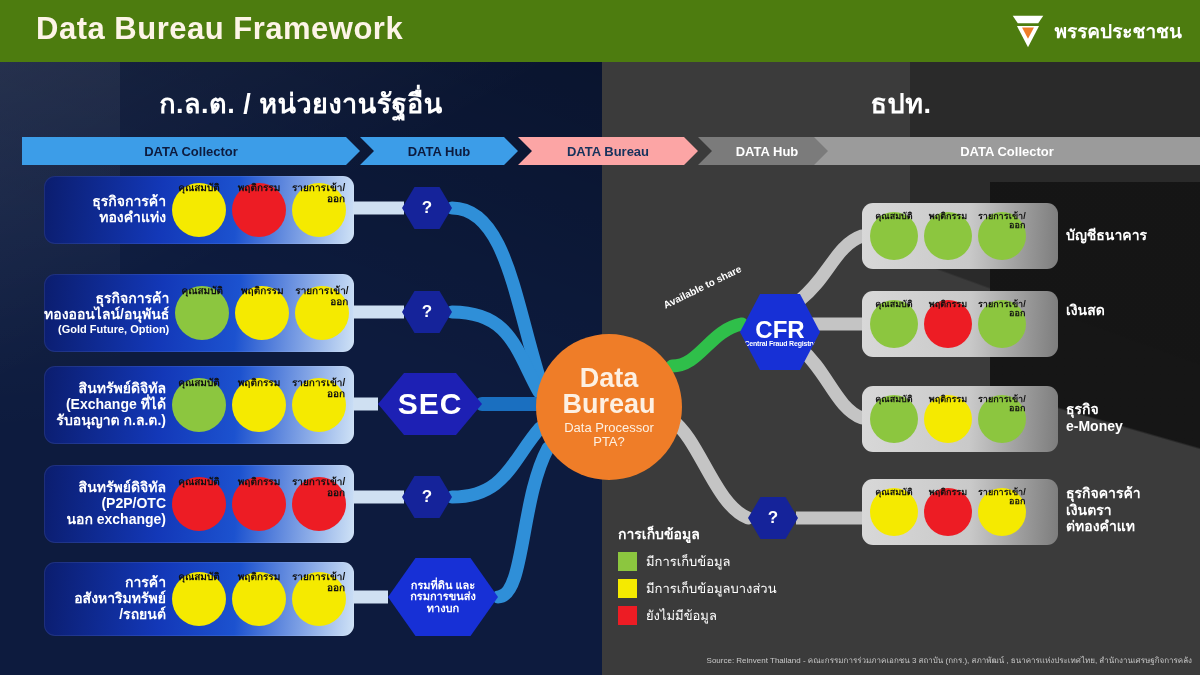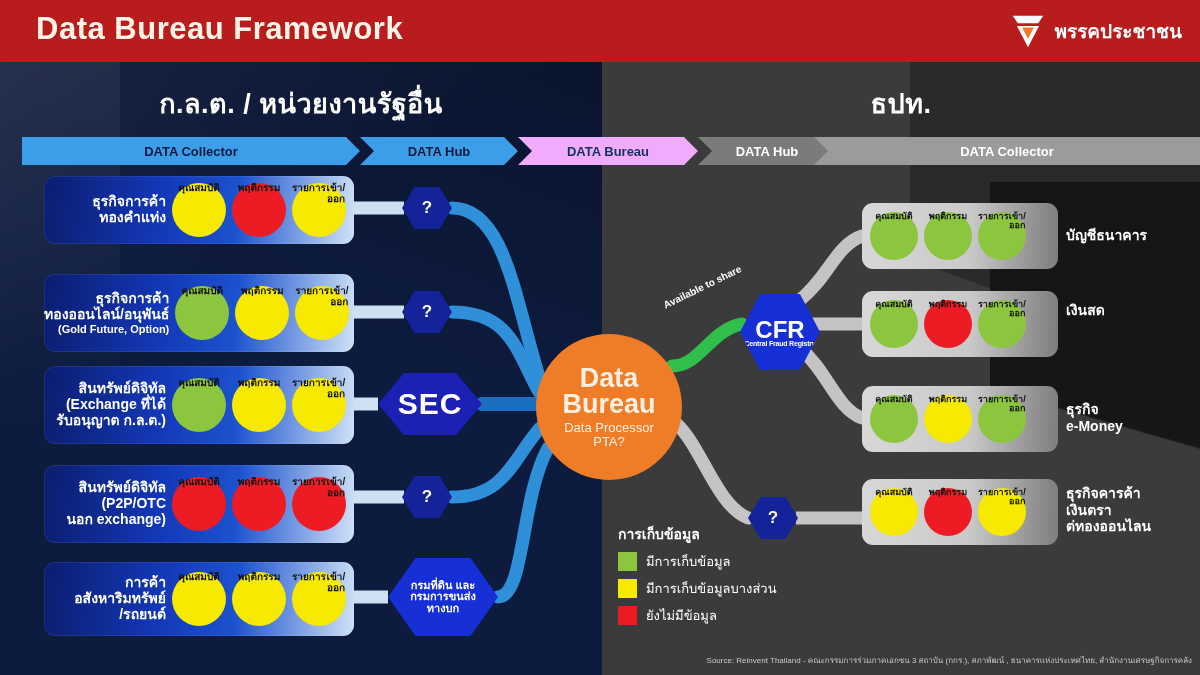--- a/index.html
+++ b/index.html
@@ -6,21 +6,21 @@
   html, body { width: 1200px; height: 675px; overflow: hidden; }
   body {
     font-family: "Liberation Sans", "DejaVu Sans", sans-serif;
     background: #101010;
   }
   #stage { position: relative; width: 1200px; height: 675px; overflow: hidden; }
 
   
   .header {
     position: absolute; left: 0; top: 0; width: 1200px; height: 62px;
-    background: #b91c1c;
+    background: #4d7c0f;
   }
   .header-title {
     position: absolute; left: 36px; top: 11px;
     font-size: 31px; font-weight: bold; color: #fdf4e7;
     letter-spacing: 0.5px; white-space: nowrap;
   }
   .logo-wrap {
     position: absolute; right: 18px; top: 13px;
     display: flex; align-items: center; gap: 9px;
   }
@@ -175,21 +175,21 @@
   <div class="side-title" id="title-left">ก.ล.ต. / หน่วยงานรัฐอื่น</div>
   <div class="side-title" id="title-right">ธปท.</div>
 
   <div class="banner" id="banner">
       <div class="chev first" style="left: 22px; width: 338px; background: rgb(60, 157, 232); color: rgb(13, 27, 62);">
         <span>DATA Collector</span>
       </div>
       <div class="chev mid" style="left: 360px; width: 158px; background: rgb(60, 157, 232); color: rgb(13, 27, 62);">
         <span>DATA Hub</span>
       </div>
-      <div class="chev mid" style="left: 518px; width: 180px; background: #f0abfc; color: rgb(22, 50, 92);">
+      <div class="chev mid" style="left: 518px; width: 180px; background: #fca5a5; color: rgb(22, 50, 92);">
         <span>DATA Bureau</span>
       </div>
       <div class="chev mid" style="left: 698px; width: 138px; background: rgb(123, 123, 123); color: rgb(255, 255, 255);">
         <span>DATA Hub</span>
       </div>
       <div class="chev last" style="left: 814px; width: 386px; background: rgb(155, 155, 155); color: rgb(255, 255, 255);">
         <span>DATA Collector</span>
       </div>
     </div>
 
@@ -379,21 +379,21 @@
           </div>
           <div class="dot sm" style="background: rgb(245, 234, 0);">
             <div>รายการ</div>
             <div>เข้า/ออก</div>
           </div>
         </div>
       </div>
       <div class="row-label-right" style="position: absolute; left: 1066px; top: 485px;">
         <div>ธุรกิจคารค้า</div>
         <div>เงินตรา</div>
-        <div>ต่ทองออนไลน</div>
+        <div>ต่ทองคำแท</div>
       </div>
     </div>
 
   <div class="hex hex-q" style="left:402px; top:187px;">?</div>
   <div class="hex hex-q" style="left:402px; top:291px;">?</div>
   <div class="hex hex-sec" style="left:378px; top:373px;">SEC</div>
   <div class="hex hex-q" style="left:402px; top:476px;">?</div>
   <div class="hex hex-land" style="left:388px; top:558px;">
     <div>
       <div>กรมที่ดิน และ</div>

